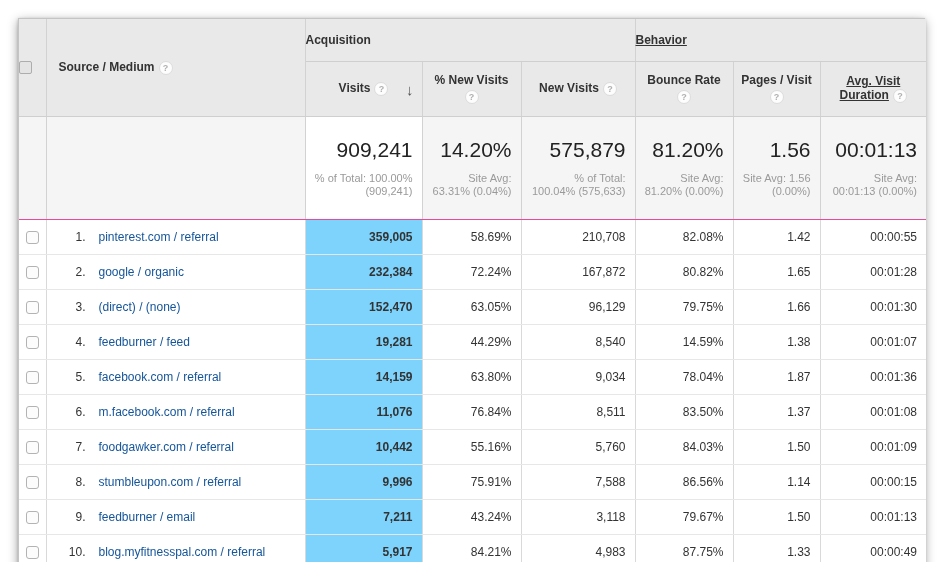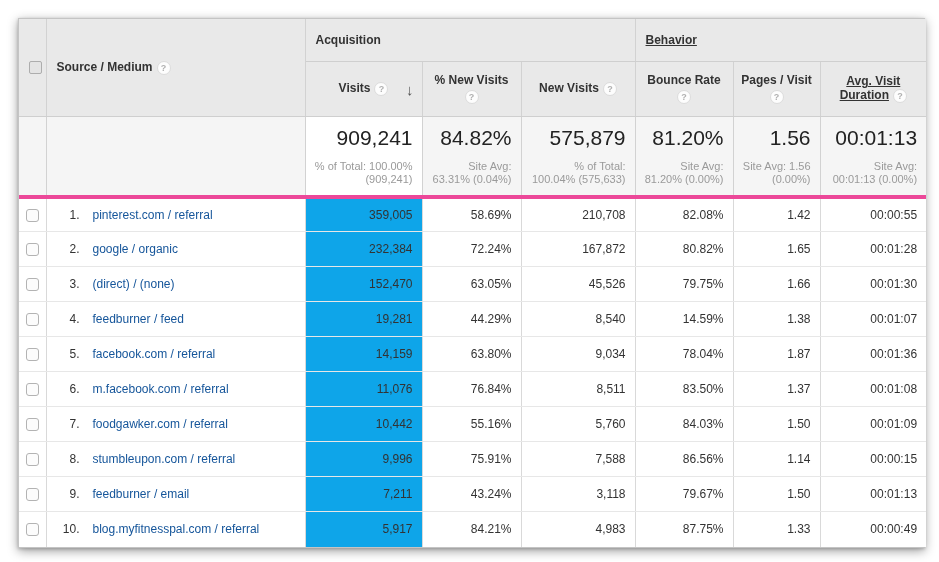--- a/index.html
+++ b/index.html
@@ -22,60 +22,60 @@
   col.c-avd  { width:106px; }
 
   thead th {
     background:#e9e9e9;
     border-right:1px solid #d2d2d2;
     border-bottom:1px solid #cfcfcf;
     font-size:12px; font-weight:bold; color:#333;
     vertical-align:middle;
   }
   thead th:last-child { border-right:none;text-decoration:underline; }
-  tr.group-row th { height:42px; text-align:left; padding-left:10px; }
+  tr.group-row th { height:42px; text-align:left; }
   tr.cols-row th { height:55px; text-align:center; padding:4px 6px; }
   th.th-cb { text-align:center; }
   th.th-src { text-align:left; padding-left:12px; }
 
   .help {
     display:inline-block; width:14px; height:14px; border-radius:50%;
     background:#fdfdfd; border:1px solid #dcdcdc; color:#b0b0b0;
     font-size:9px; line-height:13px; text-align:center; font-weight:bold;
     vertical-align:middle; margin-left:4px; cursor:pointer;
   }
   .help-below { display:block; margin:3px auto 0; }
   .visits-head { position:relative; }
   .sort-arrow {
     position:absolute; right:8px; top:50%; transform:translateY(-50%);
     color:#555; font-size:15px; font-weight:normal; cursor:pointer;
   }
 
   
   tr.summary-row td {
     height:72px; background:#f5f5f5; vertical-align:middle;
-    border-right:1px solid #d2d2d2; border-bottom:4px solid #ec4899;
-    text-align:right; padding:9px 9px;
+    border-right:1px solid #d2d2d2; border-bottom:1px solid #ec4899;
+    text-align:right; padding:21px 9px;
   }
   tr.summary-row td:last-child { border-right:none; }
   tr.summary-row td.sorted-col { background:#ffffff; }
   .sum-value { font-size:21px; color:#222; line-height:24px; }
   .sum-sub { font-size:11px; color:#9a9a9a; line-height:13px; margin-top:10px; }
 
   
   tbody.data td {
     height:35px; background:#fff; font-size:12px; color:#333;
     border-right:1px solid #d9d9d9; border-bottom:1px solid #e7e7e7;
     text-align:right; padding:0 9px; vertical-align:middle;
   }
   tbody.data td:last-child { border-right:none; }
   tbody.data tr:last-child td { border-bottom:none; }
   tbody.data td.cell-cb { text-align:center; padding:0; }
-  tbody.data td.cell-src { text-align:left; padding-left:7px; }
-  tbody.data td.cell-visits { font-weight:normal; background:#0ea5e9; }
+  tbody.data td.cell-src { text-align:left; padding-left:13px; }
+  tbody.data td.cell-visits { font-weight:bold; background:#7dd3fc; }
   .row-idx { display:inline-block; width:26px; text-align:right;
              margin-right:13px; color:#333; }
   a.src-link { color:#15559a; text-decoration:none; cursor:pointer; }
 
   input[type="checkbox"] {
     appearance:none; -webkit-appearance:none;
     width:13px; height:13px; border:1px solid #b3b3b3; border-radius:3px;
     background:#fcfcfc; vertical-align:middle; cursor:pointer; margin:0;
   }
   thead input[type="checkbox"] { background:#e4e4e4; border-color:#adadad; border-radius:2px; }
@@ -133,21 +133,21 @@
   </thead>
   <tbody>
     <tr class="summary-row">
       <td></td>
       <td></td>
       <td class="sorted-col">
         <div class="sum-value">909,241</div>
         <div class="sum-sub">% of Total: 100.00% (909,241)</div>
       </td>
       <td>
-        <div class="sum-value">84.82%</div>
+        <div class="sum-value">14.20%</div>
         <div class="sum-sub">Site Avg: 63.31% (0.04%)</div>
       </td>
       <td>
         <div class="sum-value">575,879</div>
         <div class="sum-sub">% of Total: 100.04% (575,633)</div>
       </td>
       <td>
         <div class="sum-value">81.20%</div>
         <div class="sum-sub">Site Avg: 81.20% (0.00%)</div>
       </td>
@@ -192,21 +192,21 @@
   </tr>
         <tr>
     <td class="cell-cb">
       <input type="checkbox" style="">
     </td>
     <td class="cell-src">
       <span class="row-idx">3.</span><a class="src-link">(direct) / (none)</a>
     </td>
     <td class="cell-visits">152,470</td>
     <td>63.05%</td>
-    <td>45,526</td>
+    <td>96,129</td>
     <td>79.75%</td>
     <td>1.66</td>
     <td>00:01:30</td>
   </tr>
         <tr>
     <td class="cell-cb">
       <input type="checkbox" style="">
     </td>
     <td class="cell-src">
       <span class="row-idx">4.</span><a class="src-link">feedburner / feed</a>

